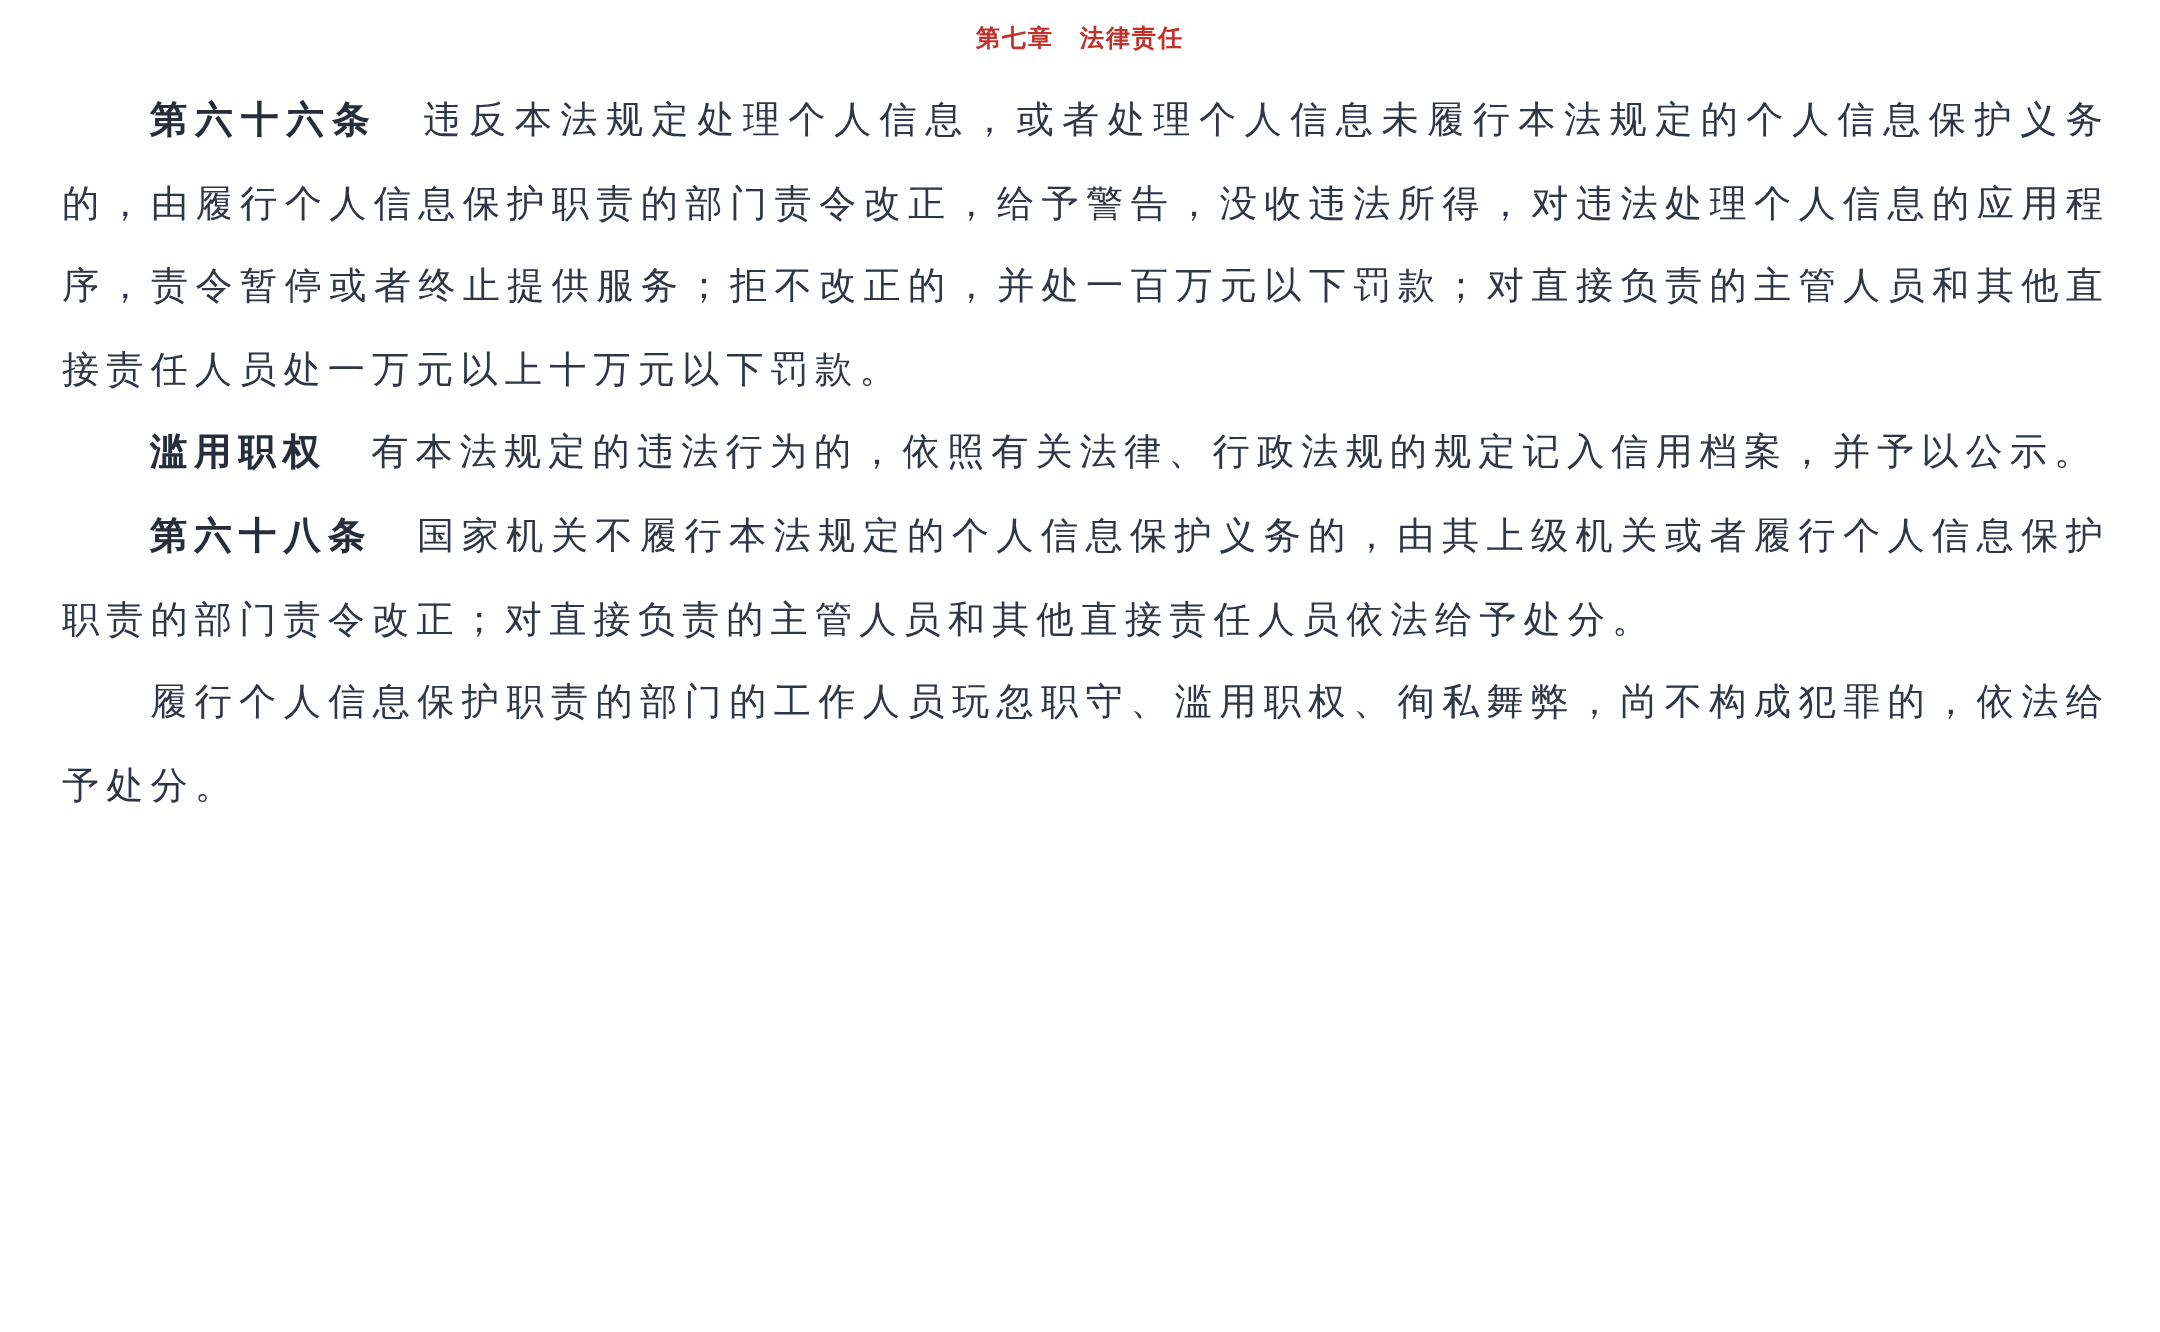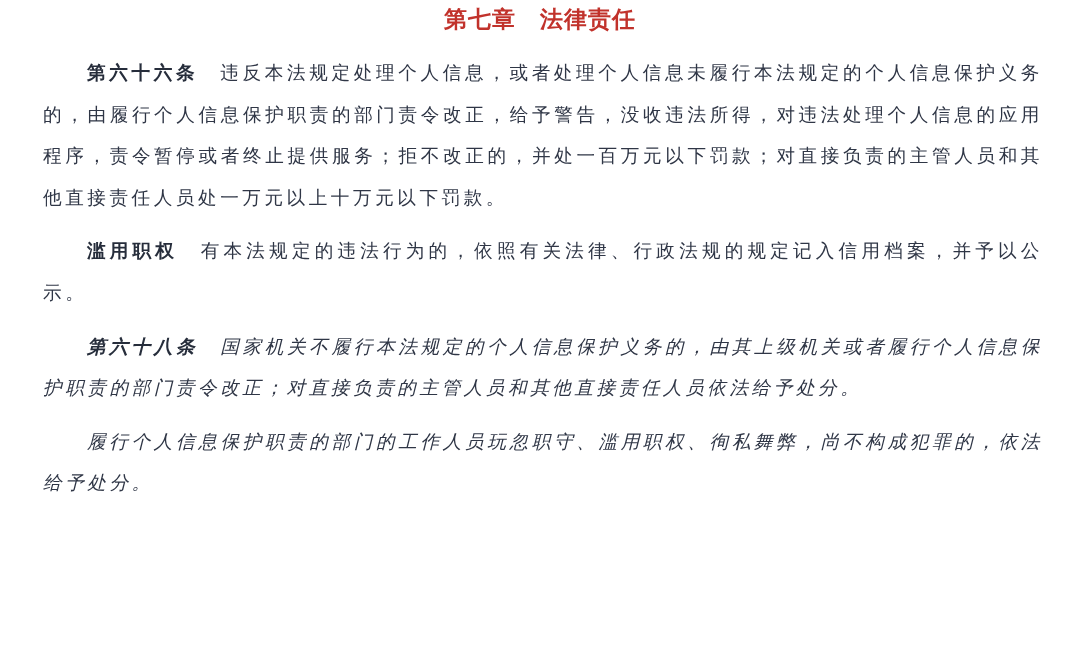--- a/index.html
+++ b/index.html
@@ -23,44 +23,43 @@
       background: #ffffff;
     }
     .chapter-title {
       position: absolute;
       left: 0;
       top: 4px;
       width: 1080px;
       text-align: center;
       color: #c1322b;
       font-weight: bold;
-      font-size: 23px;
+      font-size: 12px;
       line-height: 30px;
       letter-spacing: 1px;
       white-space: pre;
     }
     .body-text {
       position: absolute;
       left: 31px;
       top: 40px;
       width: 1024px;
       color: #2f3646;
       font-size: 18.6px;
       letter-spacing: 3.55px;
       line-height: 41.6px;
     }
     .para {
-      margin: 12px;
+      margin: 0;
       text-indent: 44px;
       text-align: justify;
       text-align-last: left;
     }
     .para.tight {
       line-height: 41.6px;
-      font-style: italic;
     }
     .article-no {
       font-weight: bold;
       color: #262d3b;
     }
     .article-gap {
       display: inline-block;
       width: 22px;
     }
   </style>

